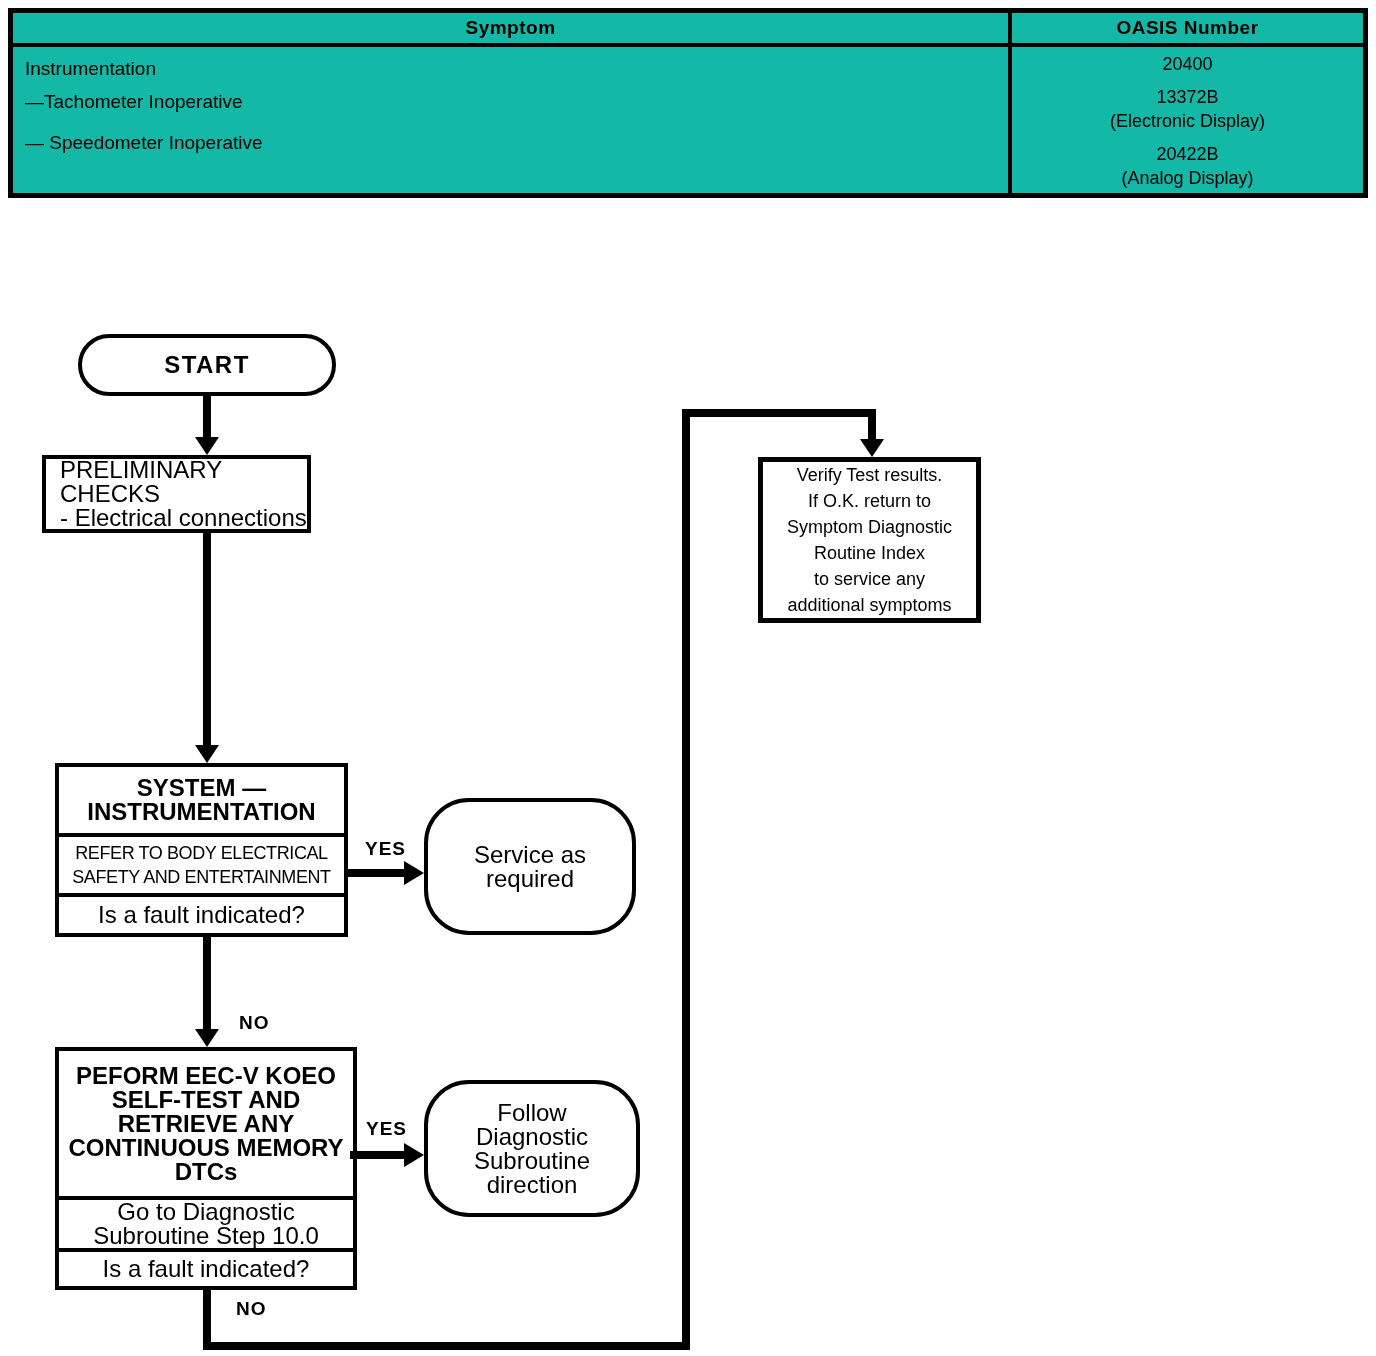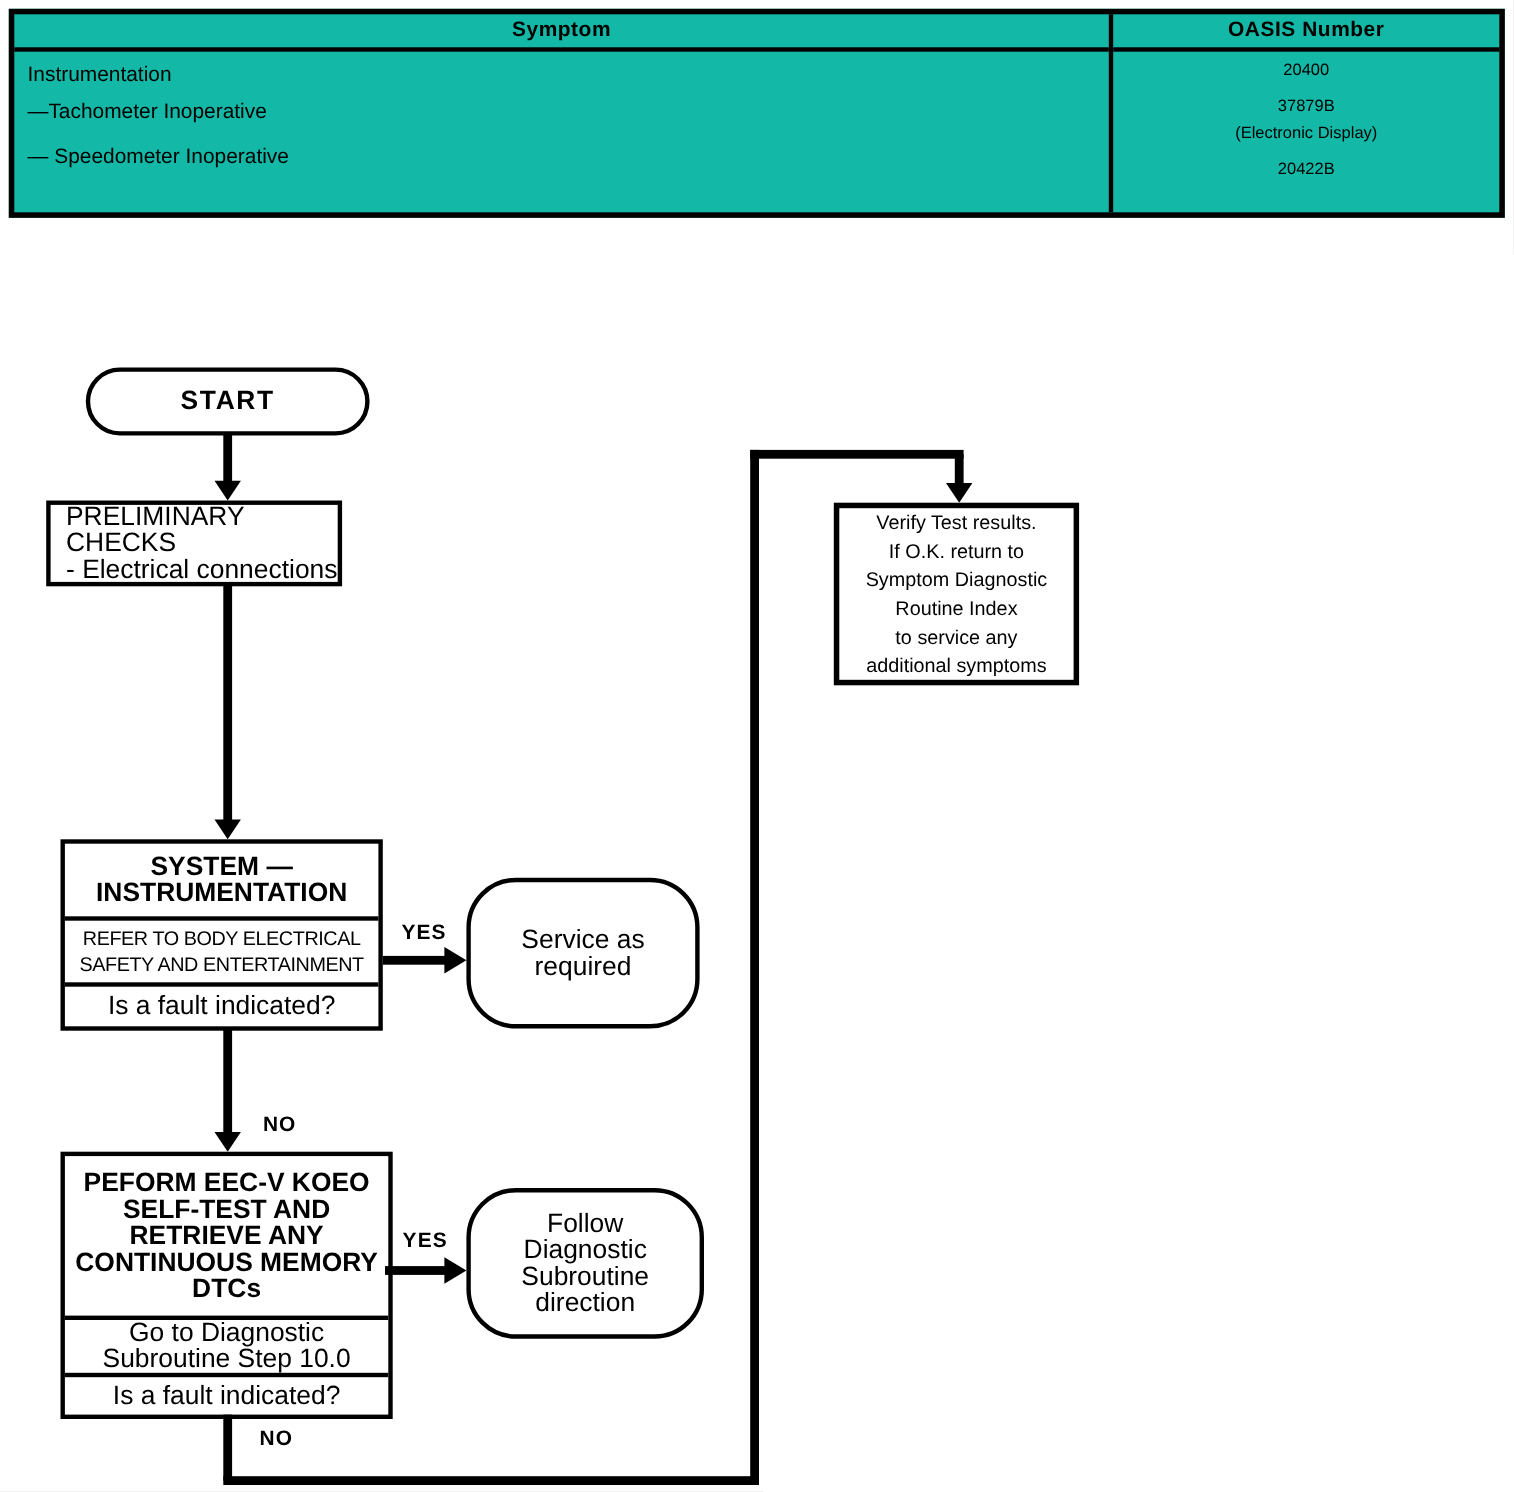--- a/index.html
+++ b/index.html
@@ -23,21 +23,21 @@
   .tbl-th{
     height:34px;border-bottom:4px solid #000;box-sizing:border-box;
     display:flex;align-items:center;justify-content:center;
     font-weight:bold;font-size:19px;letter-spacing:.5px;
   }
   .tbl-td-left{padding:9px 0 0 12px;font-size:19px;}
   .tbl-td-left .cellline{line-height:22px;}
   .cl1{margin-top:2px;}
   .cl2{margin-top:11px;}
   .cl3{margin-top:19px;}
-  .tbl-td-right{padding-top:5px;text-align:center;font-size:15px;}
+  .tbl-td-right{padding-top:5px;text-align:center;font-size:18px;}
   .code{line-height:24px;}
   .code-gap{margin-top:9px;}
   
   .box{
     position:absolute;border:4px solid #000;background:#fff;
     box-sizing:border-box;
   }
   .terminal{border-radius:45px;}
   .startoval{border-radius:32px;}
   .center-stack{
@@ -71,23 +71,24 @@
       <div class="tbl-td-left">
         <div class="cellline cl1">Instrumentation</div>
         <div class="cellline cl2">—Tachometer Inoperative</div>
         <div class="cellline cl3">— Speedometer Inoperative</div>
       </div>
     </div>
     <div class="tbl-col-right">
       <div class="tbl-th">OASIS Number</div>
       <div class="tbl-td-right">
         <div class="code">20400</div>
-        <div class="code code-gap">37879B</div>
+        <div class="code code-gap">13372B</div>
         <div class="code">(Electronic Display)</div>
         <div class="code code-gap">20422B</div>
+        <div class="code">(Analog Display)</div>
       </div>
     </div>
   </div>
 
   <div class="box startoval" style="left:78px;top:334px;width:258px;height:62px;">
     <div class="center-stack fs bold" style="letter-spacing:1.5px;">START</div>
   </div>
 
   <div class="line" style="left:203px;top:394px;width:8px;height:45px;"></div>
   <div class="ah-down" style="left:195px;top:437px;"></div>

